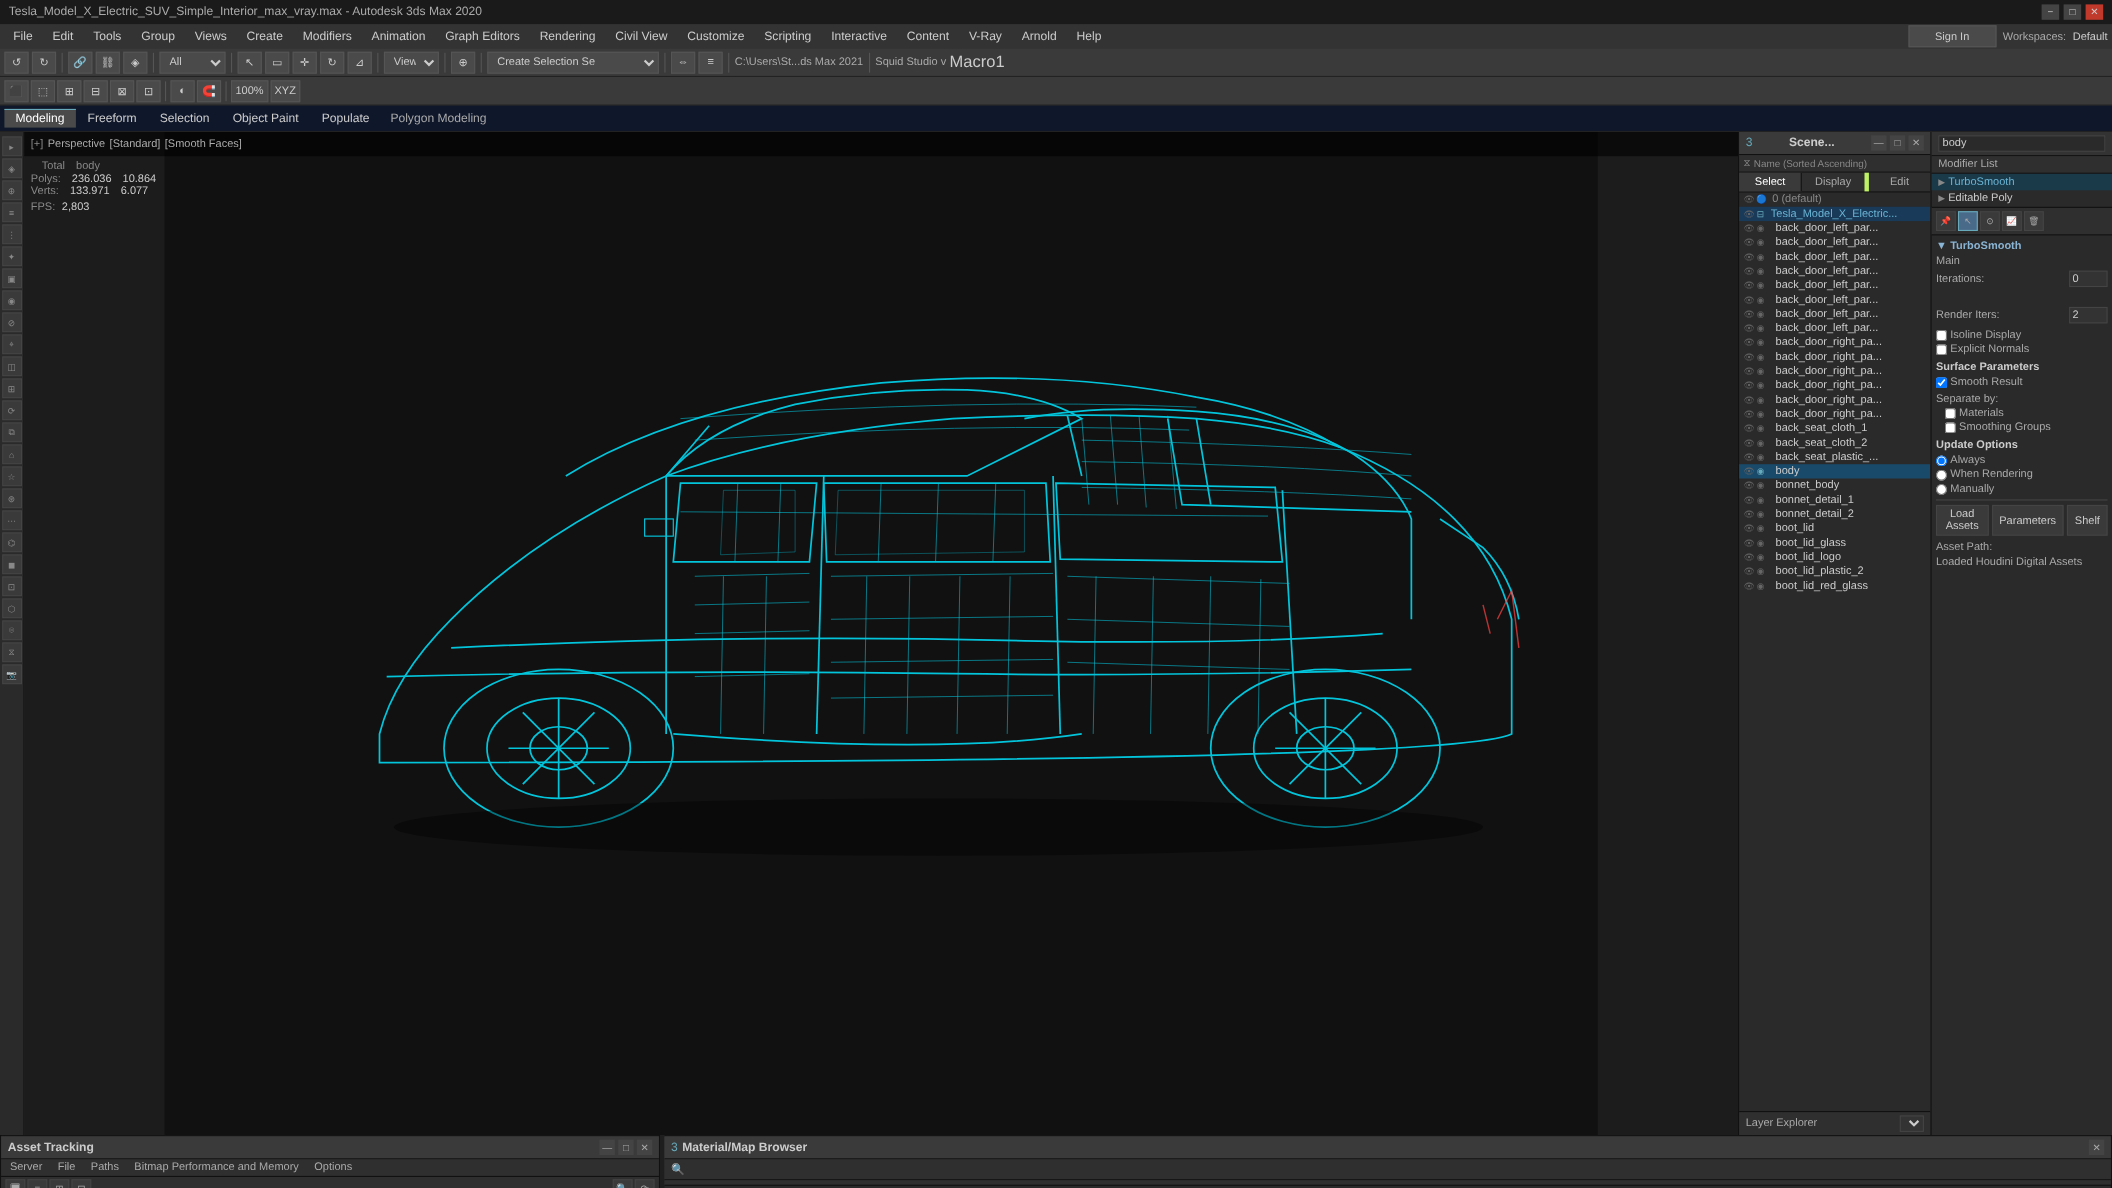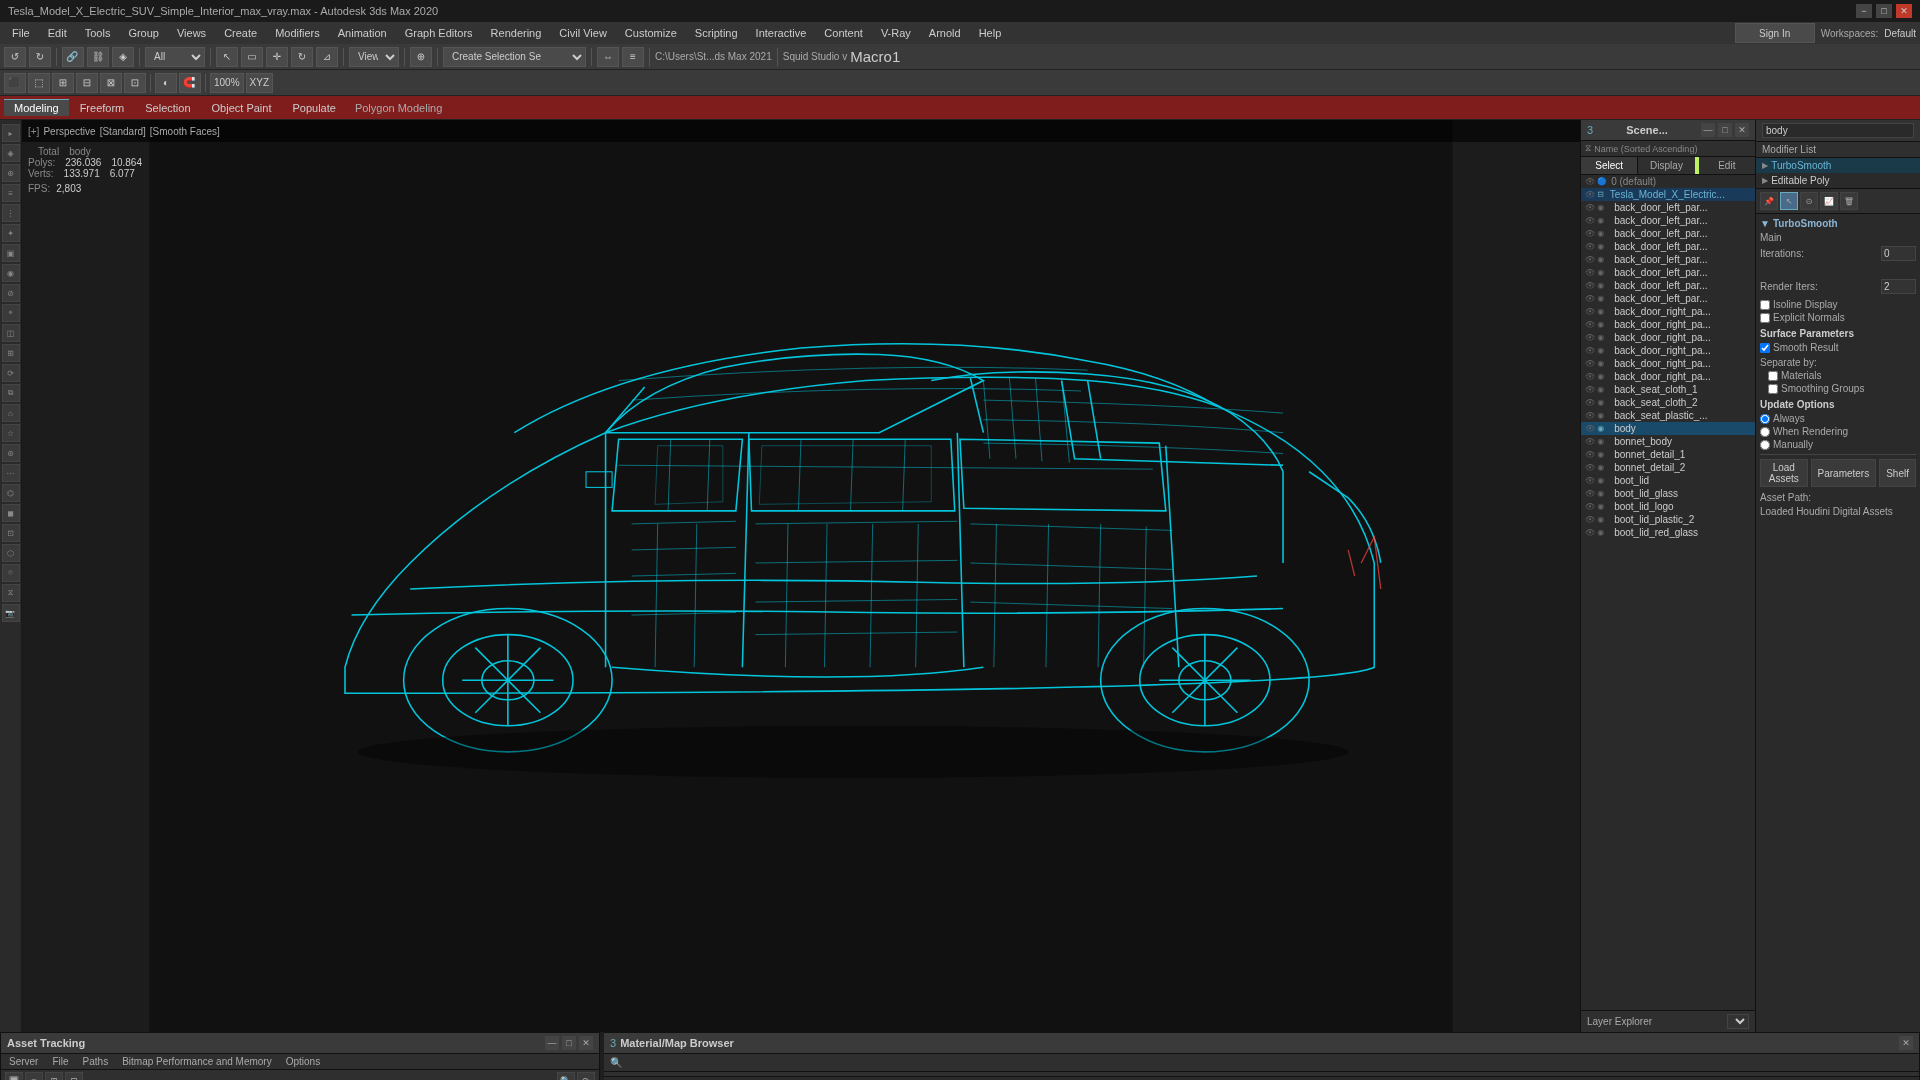--- a/index.html
+++ b/index.html
@@ -18,21 +18,21 @@
     
     #toolbar1 { width: 100%; height: 26px; background: #3a3a3a; display: flex; align-items: center; padding: 0 4px; gap: 3px; border-bottom: 1px solid #222; }
     .tb-btn { height: 20px; min-width: 22px; background: #4a4a4a; border: 1px solid #555; color: #ccc; font-size: 10px; cursor: pointer; display: flex; align-items: center; justify-content: center; padding: 0 3px; }
     .tb-sep { width: 1px; height: 18px; background: #555; margin: 0 2px; }
     .tb-dropdown { height: 20px; background: #4a4a4a; border: 1px solid #555; color: #ccc; font-size: 10px; padding: 0 4px; }
 
     
     #toolbar2 { width: 100%; height: 26px; background: #3a3a3a; display: flex; align-items: center; padding: 0 4px; gap: 2px; border-bottom: 1px solid #222; }
 
     
-    #sub-toolbar { width: 100%; height: 24px; background: #7f1d1d; display: flex; align-items: center; padding: 0 4px; gap: 1px; border-bottom: 1px solid #222; }
+    #sub-toolbar { width: 100%; height: 24px; background: #0f172a; display: flex; align-items: center; padding: 0 4px; gap: 1px; border-bottom: 1px solid #222; }
     .sub-tab { padding: 2px 10px; color: #ccc; cursor: pointer; font-size: 11px; background: transparent; border: none; }
     .sub-tab.active { background: #4a4a4a; color: #fff; border-top: 1px solid #6ab; }
     .sub-tab-label { color: #aaa; font-size: 11px; padding: 2px 8px; }
 
     
     #left-sidebar { width: 22px; background: #2a2a2a; display: flex; flex-direction: column; align-items: center; padding: 4px 0; gap: 2px; border-right: 1px solid #1a1a1a; }
     .left-icon { width: 18px; height: 18px; background: #3a3a3a; border: 1px solid #444; display: flex; align-items: center; justify-content: center; cursor: pointer; color: #888; font-size: 8px; }
     #viewport-header { position: absolute; top: 0; left: 0; right: 0; height: 20px; background: rgba(0,0,0,0.5); display: flex; align-items: center; padding: 0 6px; gap: 4px; z-index: 10; }
     .vp-label { color: #aaa; font-size: 10px; cursor: pointer; }
     .vp-label.bracket { color: #888; }
@@ -103,21 +103,21 @@
   <button class="tb-btn">✛</button>
   <button class="tb-btn">↻</button>
   <button class="tb-btn">⊿</button>
   <div class="tb-sep"></div>
   <select class="tb-dropdown" style="width:50px;">
     <option>View</option>
   </select>
   <div class="tb-sep"></div>
   <button class="tb-btn">⊕</button>
   <div class="tb-sep"></div>
-  <select class="tb-dropdown" style="width:143px;">
+  <select class="tb-dropdown" style="width:156px;">
     <option>Create Selection Se</option>
   </select>
   <div class="tb-sep"></div>
   <button class="tb-btn">⇔</button>
   <button class="tb-btn">≡</button>
   <div class="tb-sep"></div>
   <span style="color:#aaa;font-size:10px;max-width:120px;overflow:hidden;text-overflow:ellipsis;white-space:nowrap;">C:\Users\St...ds Max 2021</span>
   <div class="tb-sep"></div>
   <span style="color:#aaa;font-size:10px;">Squid Studio v</span>
   <span style="color:#ccc;font-size:15px;">Macro1</span>

